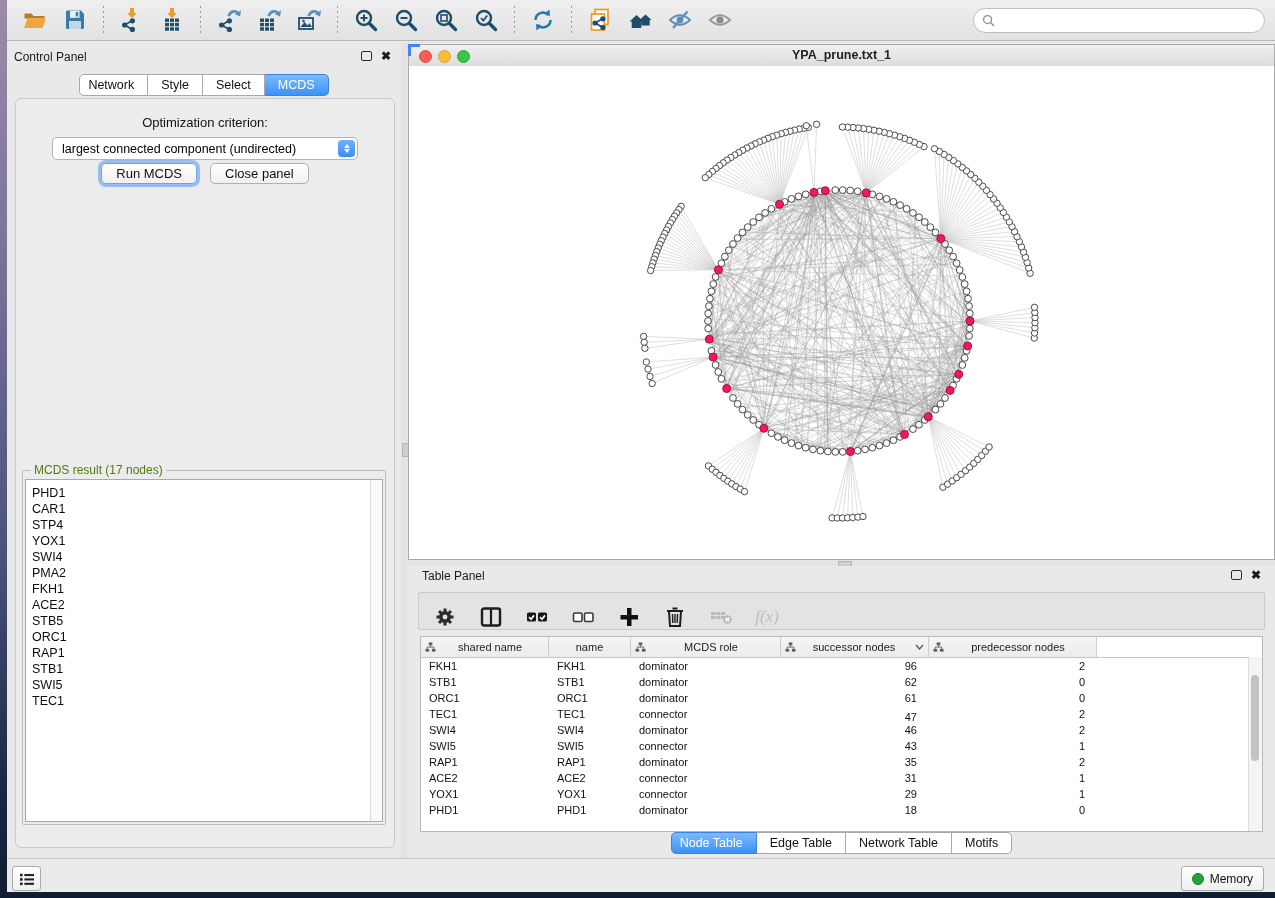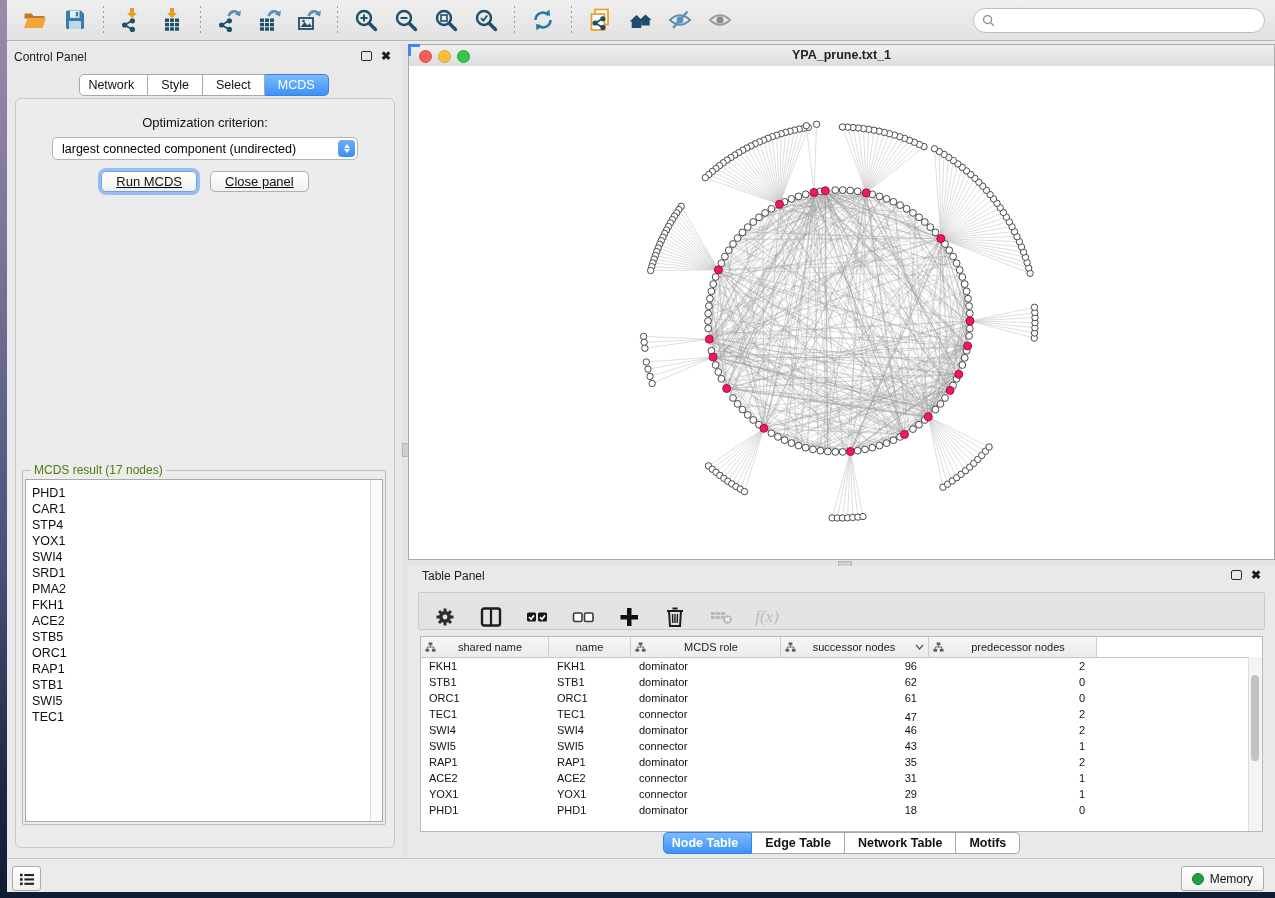--- a/index.html
+++ b/index.html
@@ -31,21 +31,21 @@
   .ctl-body{position:absolute;left:8px;top:98px;width:378px;height:748px;background:#ececec;
     border:1px solid #c9c9c9;border-radius:6px;}
   .opt-label{position:absolute;left:0;top:16px;width:100%;text-align:center;font-size:13px;color:#111;}
   .dropdown{position:absolute;left:36px;top:38px;width:306px;height:23px;background:#fff;border:1px solid #b4b4b4;
     border-radius:5px;box-sizing:border-box;font-size:12.5px;display:flex;align-items:center;padding-left:9px;}
   .dd-step{position:absolute;right:2px;top:2px;width:17px;height:17px;border-radius:4px;
     background:linear-gradient(#6fb0fa,#3b8ef7);display:flex;flex-direction:column;align-items:center;justify-content:center;gap:1px;}
   .dd-step i{width:0;height:0;border-left:3.5px solid transparent;border-right:3.5px solid transparent;}
   .dd-up{border-bottom:4px solid #fff;}
   .dd-dn{border-top:4px solid #fff;}
-  .btn-row{position:absolute;left:0;top:72px;width:100%;display:flex;justify-content:center;gap:13px;text-decoration:underline;}
+  .btn-row{position:absolute;left:0;top:64px;width:100%;display:flex;justify-content:center;gap:13px;}
   .mac-btn{height:21px;line-height:20px;padding:0 14px;font-size:13px;background:linear-gradient(#ffffff,#f0f0f0);
     border:1px solid #b0b0b0;border-radius:5px;color:#111;}
   .mac-btn.focus{box-shadow:0 0 0 3px rgba(86,150,250,.55);border-color:#6ba1e8;}
   fieldset.resbox{position:absolute;left:6px;top:364px;right:8px;height:360px;margin:0;padding:0;
     border:1px solid #bdbdbd;border-radius:2px;}
   fieldset.resbox legend{font-size:12px;color:#4d7c0f;margin-left:8px;padding:0 3px;}
   .reslist{position:absolute;left:2px;right:2px;top:2px;bottom:2px;background:#fff;border:1px solid #a9a9a9;overflow:hidden;}
   .reslist .item{font-size:12.5px;line-height:16px;padding-left:6px;color:#0d0d0d;}
   .res-scroll{position:absolute;right:0;top:0;width:11px;height:100%;background:#fafafa;border-left:1px solid #dcdcdc;}
 
@@ -75,21 +75,21 @@
   .fx{font-family:"Liberation Serif",serif;font-style:italic;font-size:17px;color:#bdbdbd;}
   .tbl{position:absolute;left:12px;top:70px;right:12px;height:196px;background:#fff;border:1px solid #b9b9b9;box-sizing:border-box;overflow:hidden;}
   .tbl-head{display:flex;height:20px;background:linear-gradient(#f5f5f5,#ececec);border-bottom:1px solid #c6c6c6;}
   .th{display:flex;align-items:center;font-size:11px;color:#222;border-right:1px solid #cdcdcd;box-sizing:border-box;padding:0 4px;}
   .th .lbl{flex:1;text-align:center;}
   .tr{display:flex;height:16px;align-items:center;}
   .td{font-size:11px;color:#111;box-sizing:border-box;padding:0 8px;white-space:nowrap;}
   .td.num{text-align:right;padding-right:12px;}
   .tbl-scroll{position:absolute;right:0;top:20px;width:13px;bottom:0;background:#f4f4f4;border-left:1px solid #ddd;}
   .tbl-thumb{position:absolute;left:2px;top:18px;width:8px;height:86px;background:#c2c2c2;border-radius:4px;}
-  .tp-tabs{position:absolute;left:0;bottom:4px;width:100%;display:flex;justify-content:center;font-weight:bold;}
+  .tp-tabs{position:absolute;left:0;bottom:4px;width:100%;display:flex;justify-content:center;}
   .sort-svg{margin-left:3px;}
 
   
   .statusbar{position:absolute;left:0;top:858px;width:100%;height:34px;background:#ebebeb;border-top:1px solid #c6c6c6;box-sizing:border-box;}
   .list-btn{position:absolute;left:5px;top:7px;width:27px;height:23px;background:linear-gradient(#fff,#f0f0f0);
     border:1px solid #ababab;border-radius:3px;display:flex;align-items:center;justify-content:center;}
   .mem-btn{position:absolute;right:11px;top:7px;height:23px;background:linear-gradient(#fff,#f0f0f0);border:1px solid #ababab;
     border-radius:3px;display:flex;align-items:center;gap:6px;padding:0 10px;font-size:12px;color:#111;}
   .mem-dot{width:10px;height:10px;border-radius:50%;background:#1fa33c;border:1px solid #158030;}
 </style>
@@ -292,21 +292,20 @@
           <button class="mac-btn">Close panel</button>
         </div>
         <fieldset class="resbox">
           <legend>MCDS result (17 nodes)</legend>
           <div class="reslist" id="reslist">
             <div class="item" style="padding-top: 5px;">PHD1</div>
               <div class="item">CAR1</div>
               <div class="item">STP4</div>
               <div class="item">YOX1</div>
               <div class="item">SWI4</div>
-              <div class="item">SRD1</div>
               <div class="item">PMA2</div>
               <div class="item">FKH1</div>
               <div class="item">ACE2</div>
               <div class="item">STB5</div>
               <div class="item">ORC1</div>
               <div class="item">RAP1</div>
               <div class="item">STB1</div>
               <div class="item">SWI5</div>
               <div class="item">TEC1</div>
               <div class="res-scroll"></div>

